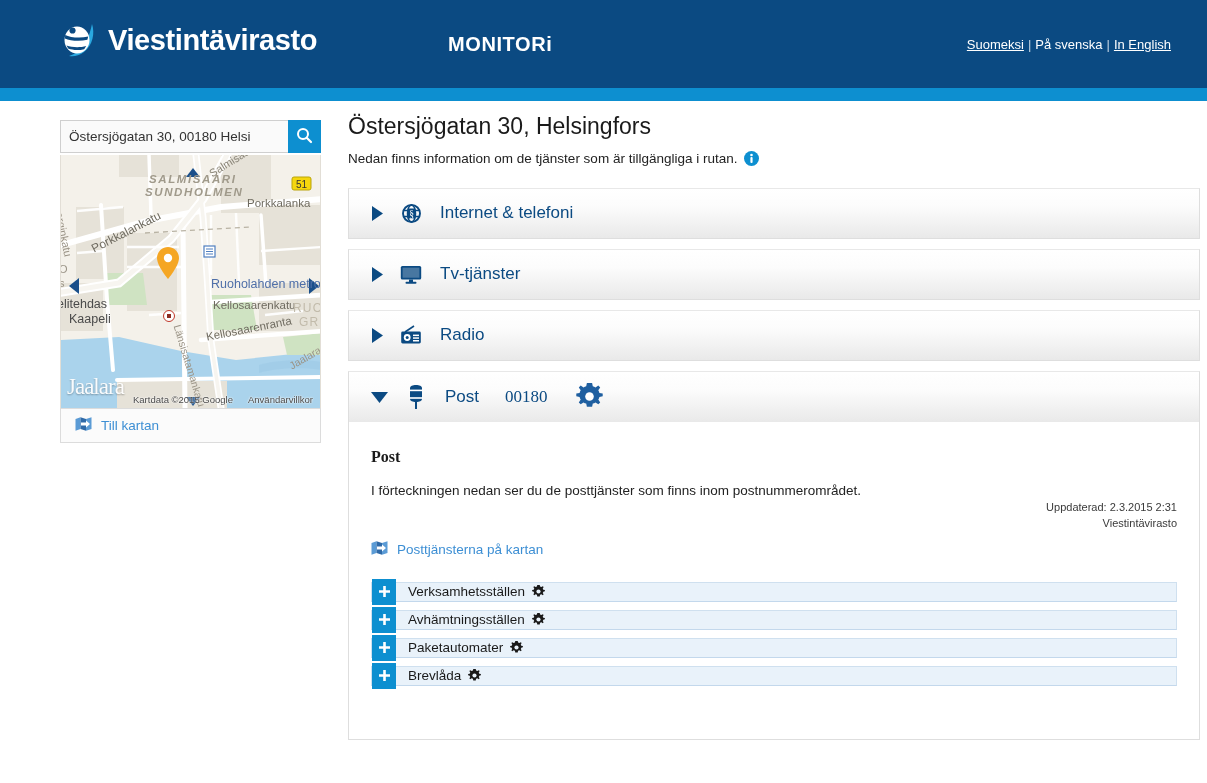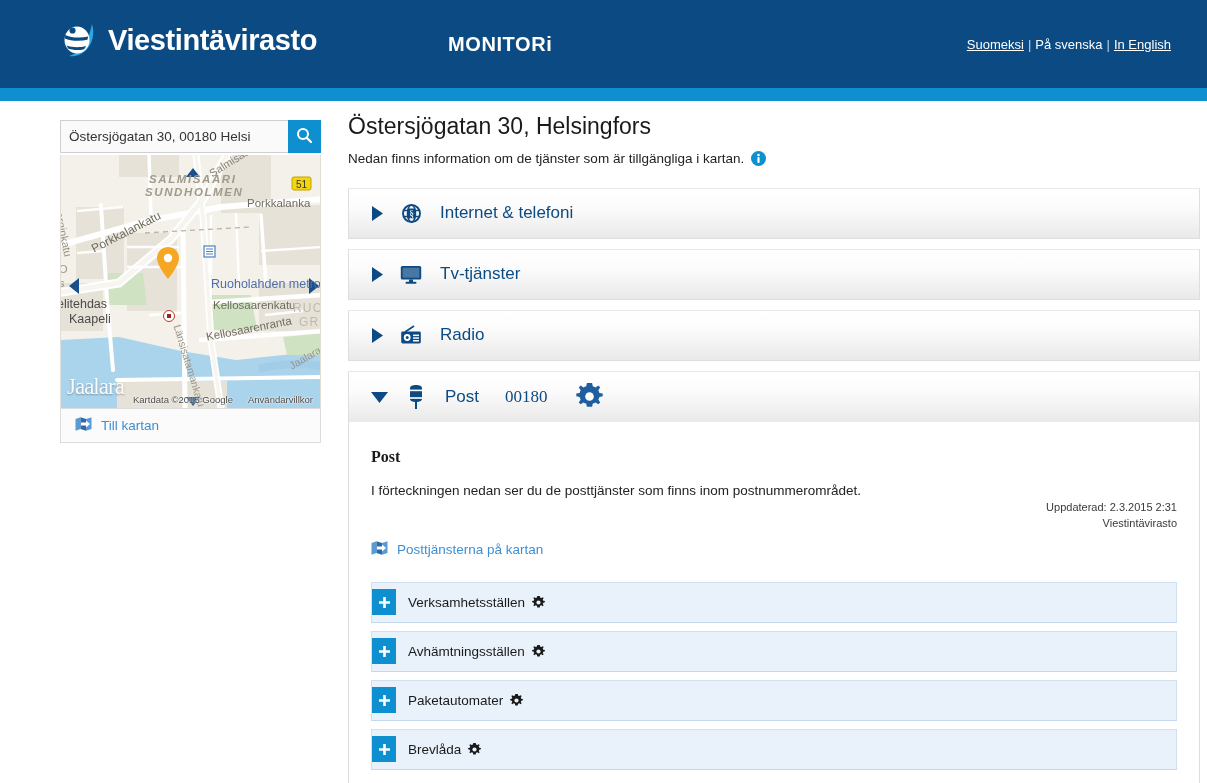--- a/index.html
+++ b/index.html
@@ -244,21 +244,21 @@
     color: #3d8fd4;
     font-size: 13.5px;
     margin-left: 9px;
   }
 
   
   .svc-list { margin-top: 22px; }
   .svc-row {
     display: flex;
     align-items: center;
-    height: 41px;
+    height: 20px;
     background: #e9f2fa;
     border: 1px solid #cfe0ef;
     border-bottom: 1px solid #c3d8ec;
     margin-bottom: 8px;
     cursor: pointer;
   }
   .svc-row .plus {
     width: 24px; height: 26px;
     background: #0d8fd0;
     display: flex; align-items: center; justify-content: center;
@@ -431,21 +431,21 @@
       </span>
       <span class="lbl">Till kartan</span>
     </div>
   </div>
 
   <div class="main-col">
 
     <h1 class="page-title">Östersjögatan 30, Helsingfors</h1>
 
     <div class="page-sub">
-      <span>Nedan finns information om de tjänster som är tillgängliga i kartan.</span>
+      <span>Nedan finns information om de tjänster som är tillgängliga i rutan.</span>
       <span class="info-ico">
         <svg width="15" height="15" viewBox="0 0 15 15">
           <circle cx="7.5" cy="7.5" r="7.5" fill="#0d8fd0"></circle>
           <circle cx="7.5" cy="4" r="1.3" fill="#ffffff"></circle>
           <rect x="6.4" y="6.1" width="2.2" height="6" rx="1" fill="#ffffff"></rect>
         </svg>
       </span>
     </div>
 
     <div class="acc">

